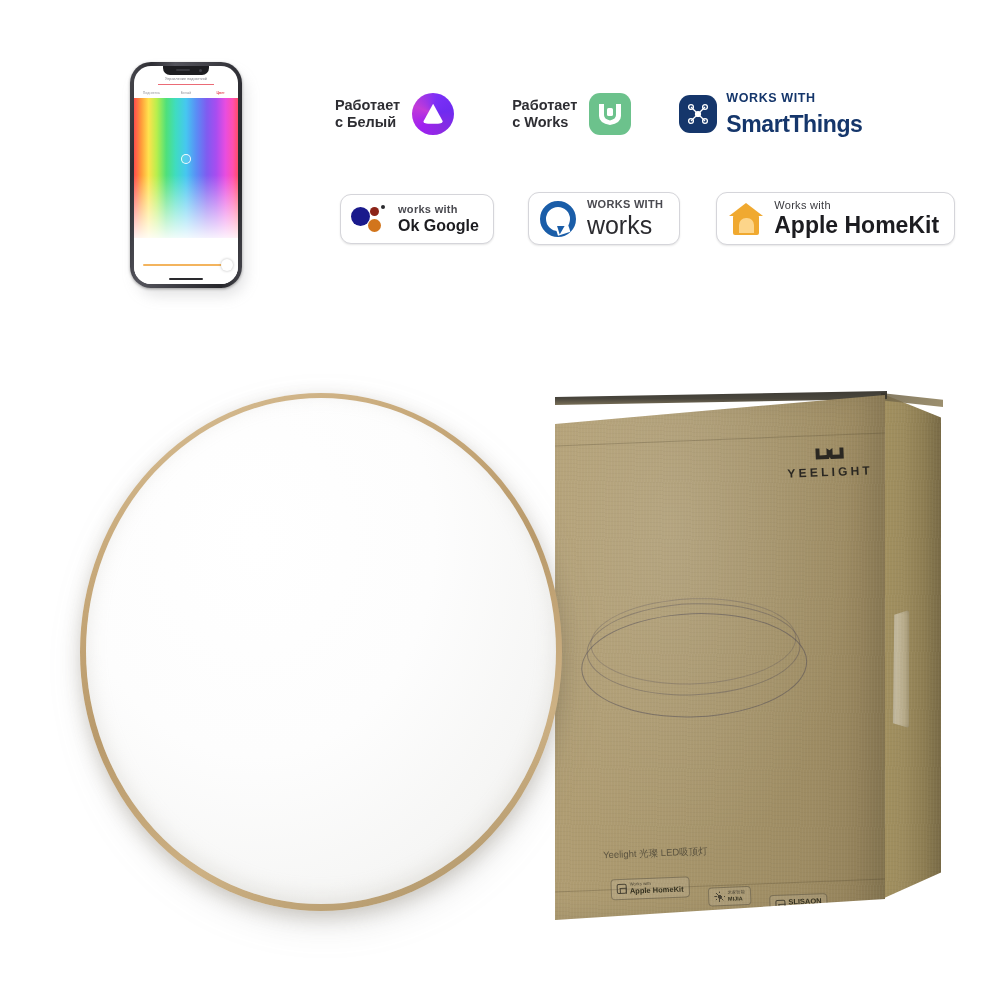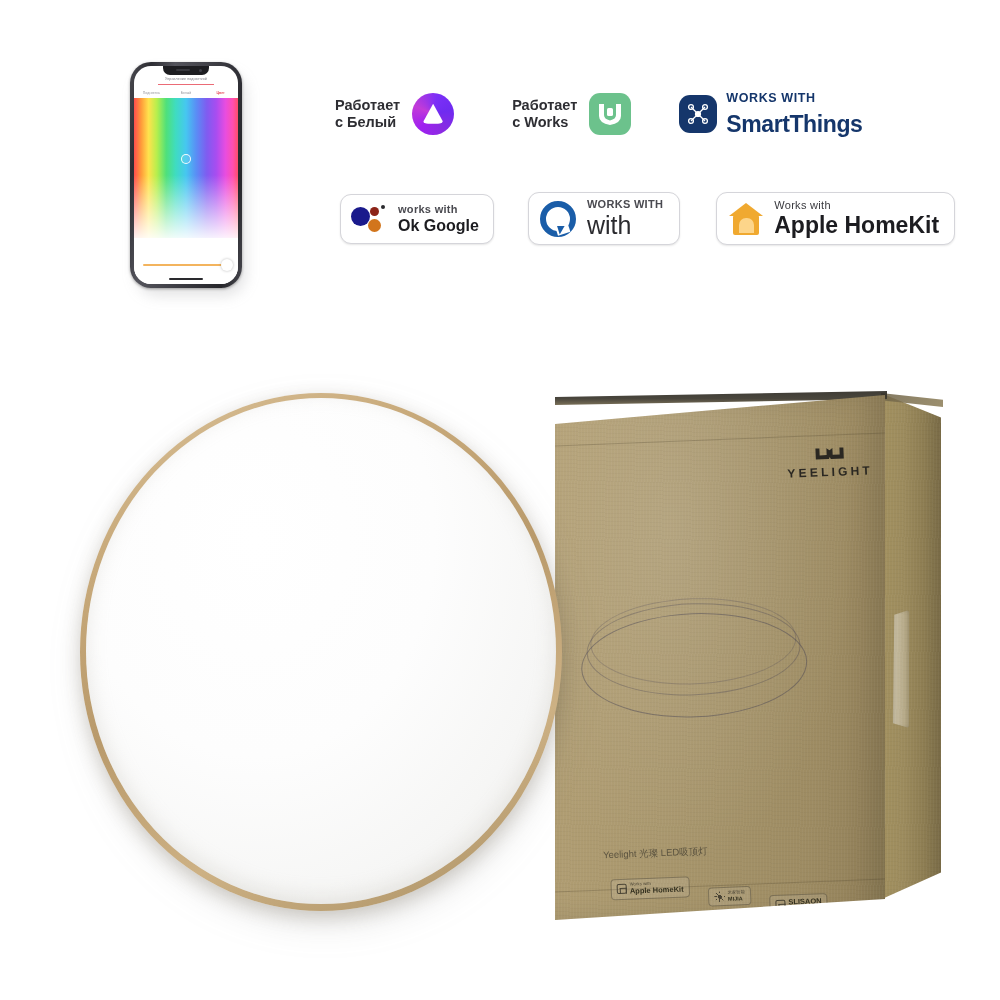--- a/index.html
+++ b/index.html
@@ -389,21 +389,21 @@
       </div>
     </div>
 
     <div class="pill" style="padding:6px 16px 6px 11px; margin-right:36px;">
       <div class="alexa-ring">
         <div class="alexa-gap"></div>
         <div class="alexa-tail"></div>
       </div>
       <div class="pill-text" style="margin-left:11px;">
         <span class="pill-small">WORKS WITH</span>
-        <span class="pill-big" style="font-size:25px; font-weight:normal; color:#2b2b2f;">with</span>
+        <span class="pill-big" style="font-size:25px; font-weight:normal; color:#2b2b2f;">works</span>
       </div>
     </div>
 
     <div class="pill" style="padding:7px 15px 7px 12px;">
       <div class="hk-house">
         <div class="hk-roof"></div>
         <div class="hk-body"></div>
         <div class="hk-win"></div>
       </div>
       <div class="pill-text" style="margin-left:11px;">

